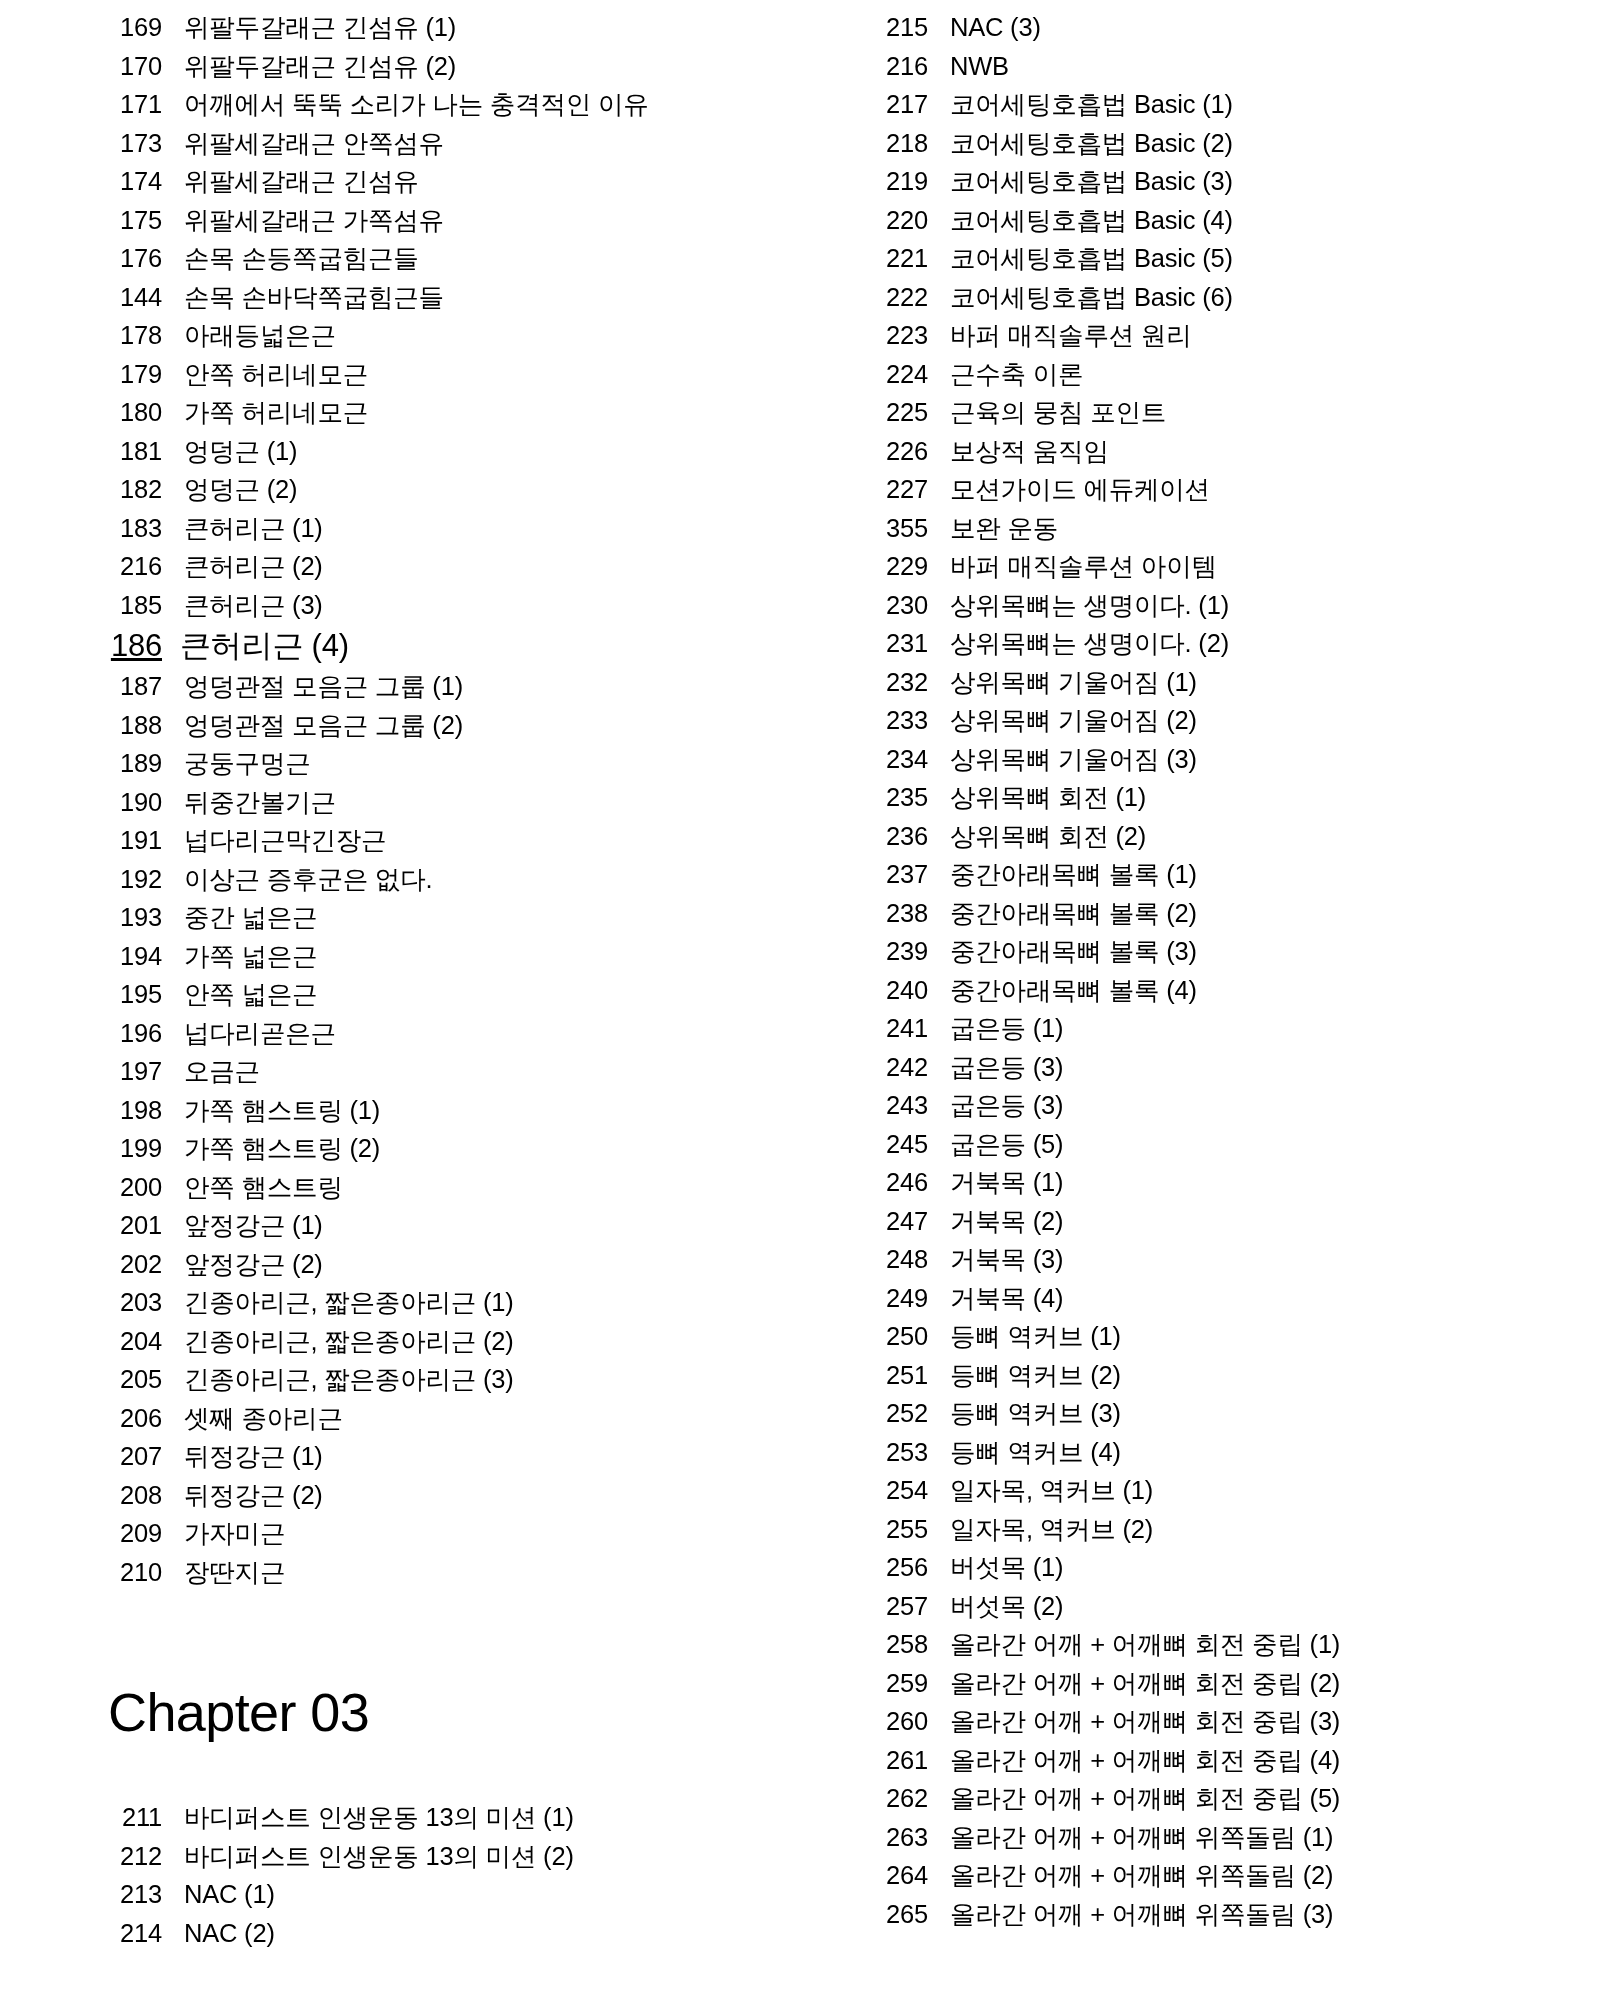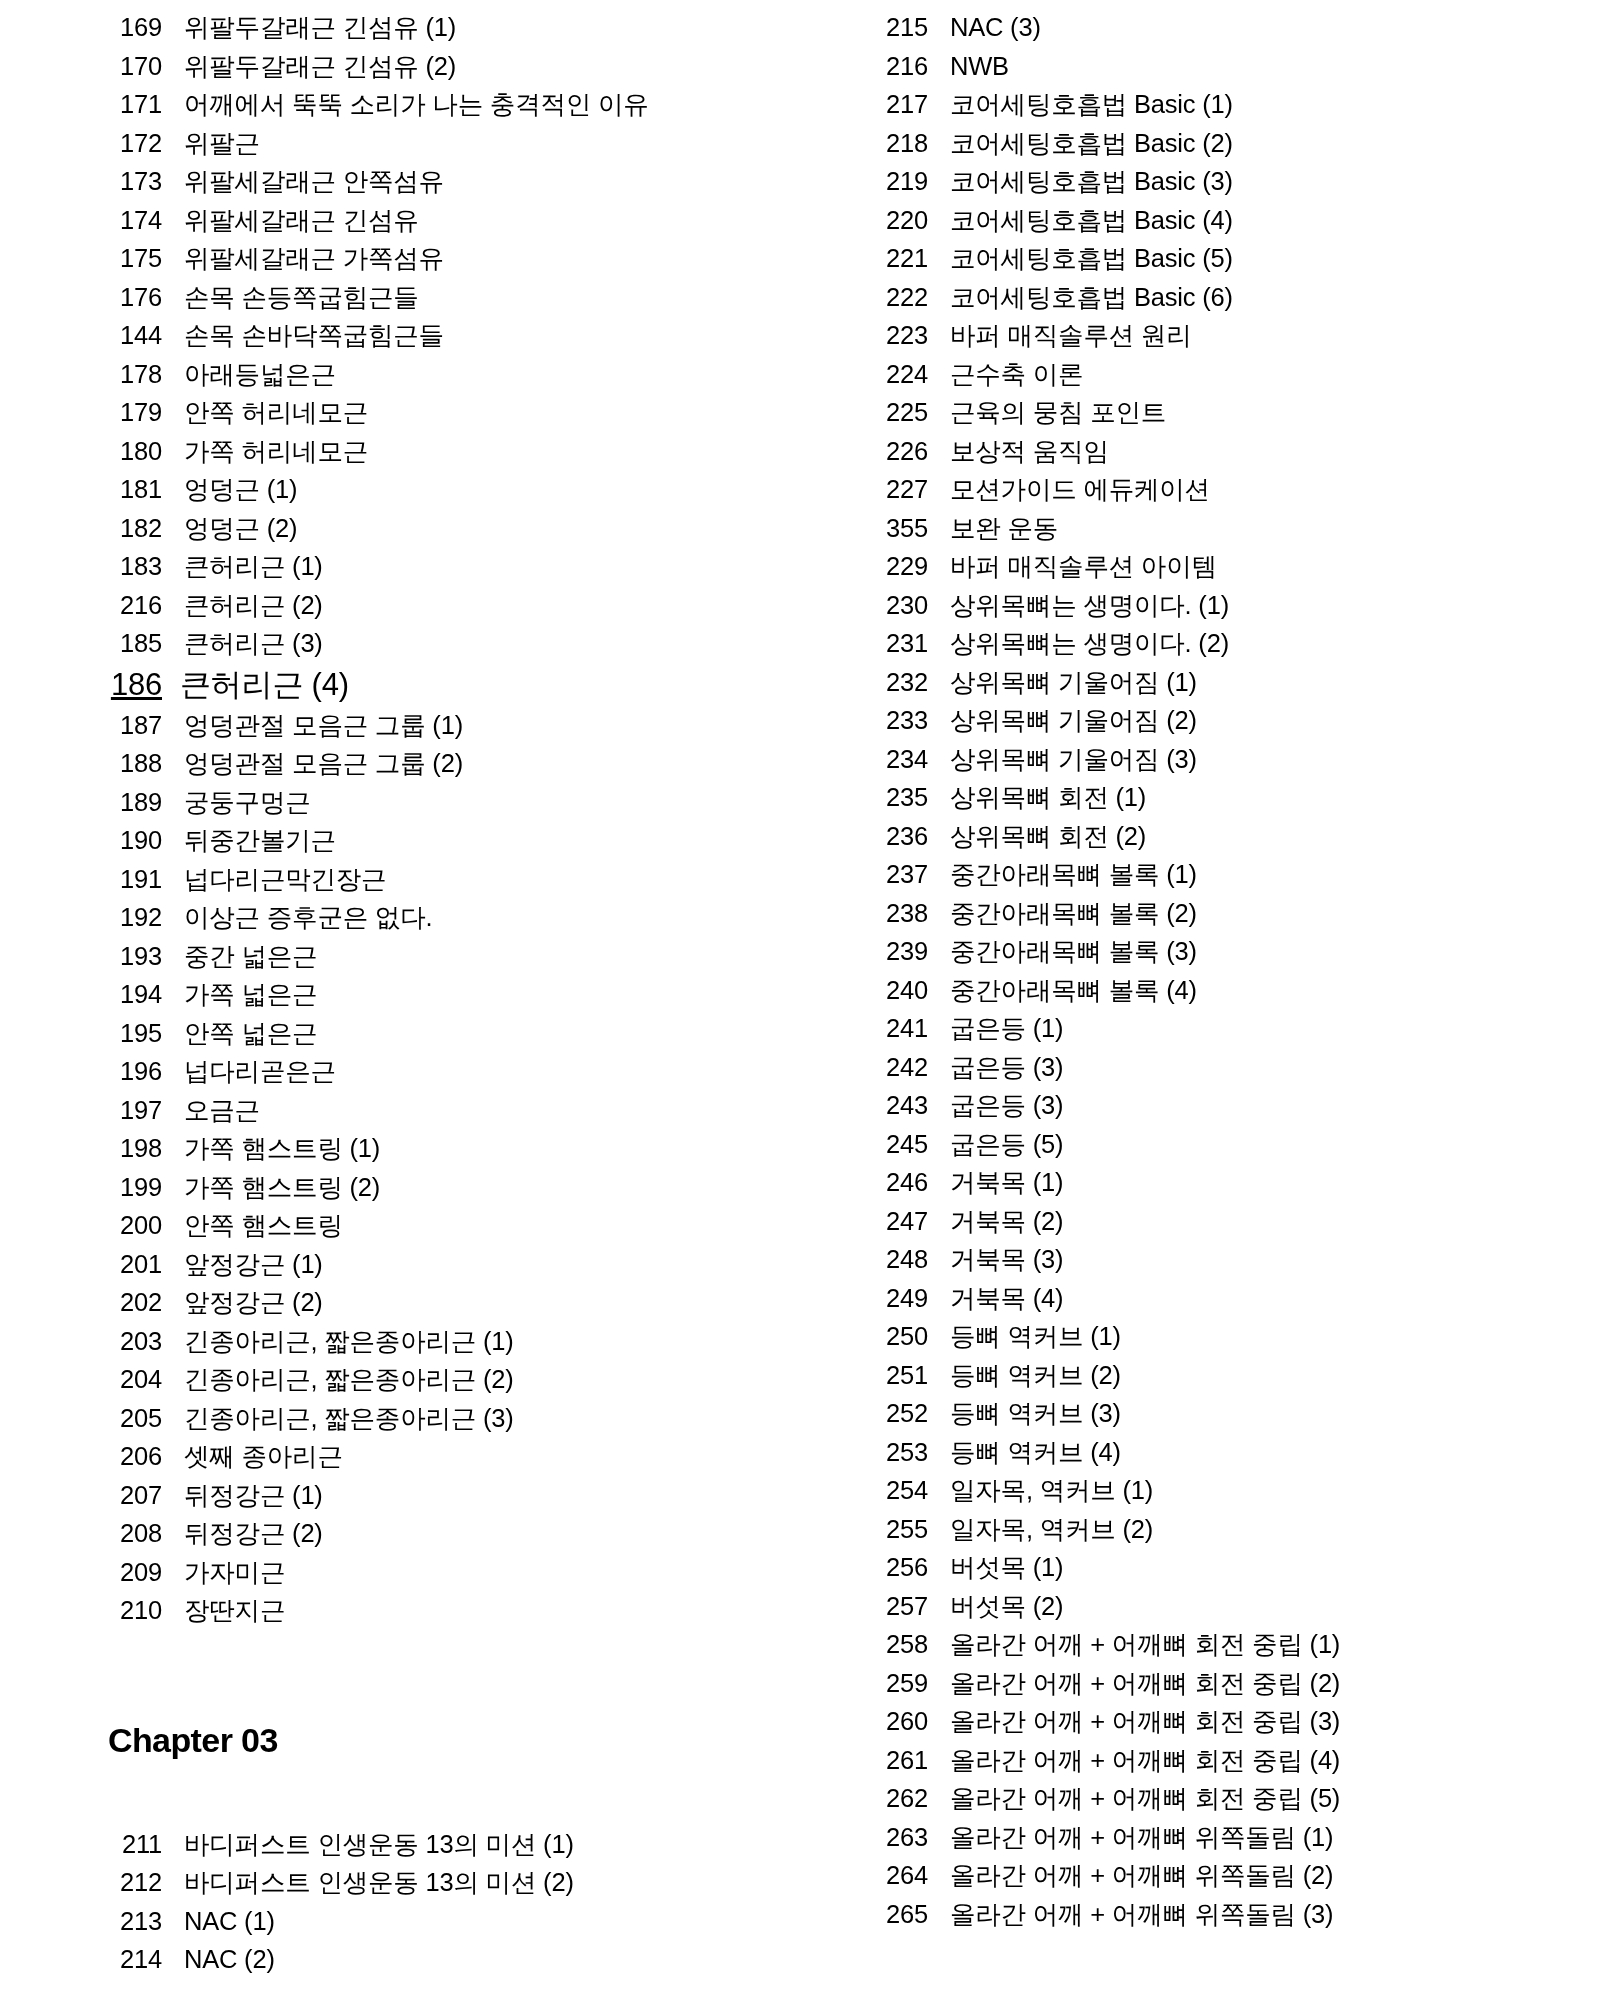--- a/index.html
+++ b/index.html
@@ -63,24 +63,24 @@
     line-height: 43px;
   }
   .toc-item.big .toc-num {
     width: 62px;
     text-decoration: underline;
   }
   .toc-item.big .toc-title {
     padding-left: 18px;
   }
   .chapter-heading {
-    font-size: 34px;
-    font-weight: bold;
+    font-size: 54px;
+    font-weight: normal;
     letter-spacing: -0.6px;
-    margin: 92px 0 18px 8px;
+    margin: 92px 0 8px 8px;
     line-height: 1.1;
   }
   .chapter-gap {
     height: 48px;
   }
 </style>
 </head>
 <body>
 
 <div class="page">
@@ -94,24 +94,20 @@
           </li>
           <li class="toc-item">
             <span class="toc-num">170</span>
             <span class="toc-title">위팔두갈래근 긴섬유 (2)</span>
           </li>
           <li class="toc-item">
             <span class="toc-num">171</span>
             <span class="toc-title">어깨에서 뚝뚝 소리가 나는 충격적인 이유</span>
           </li>
           <li class="toc-item">
-            <span class="toc-num">172</span>
-            <span class="toc-title">위팔근</span>
-          </li>
-          <li class="toc-item">
             <span class="toc-num">173</span>
             <span class="toc-title">위팔세갈래근 안쪽섬유</span>
           </li>
           <li class="toc-item">
             <span class="toc-num">174</span>
             <span class="toc-title">위팔세갈래근 긴섬유</span>
           </li>
           <li class="toc-item">
             <span class="toc-num">175</span>
             <span class="toc-title">위팔세갈래근 가쪽섬유</span>

